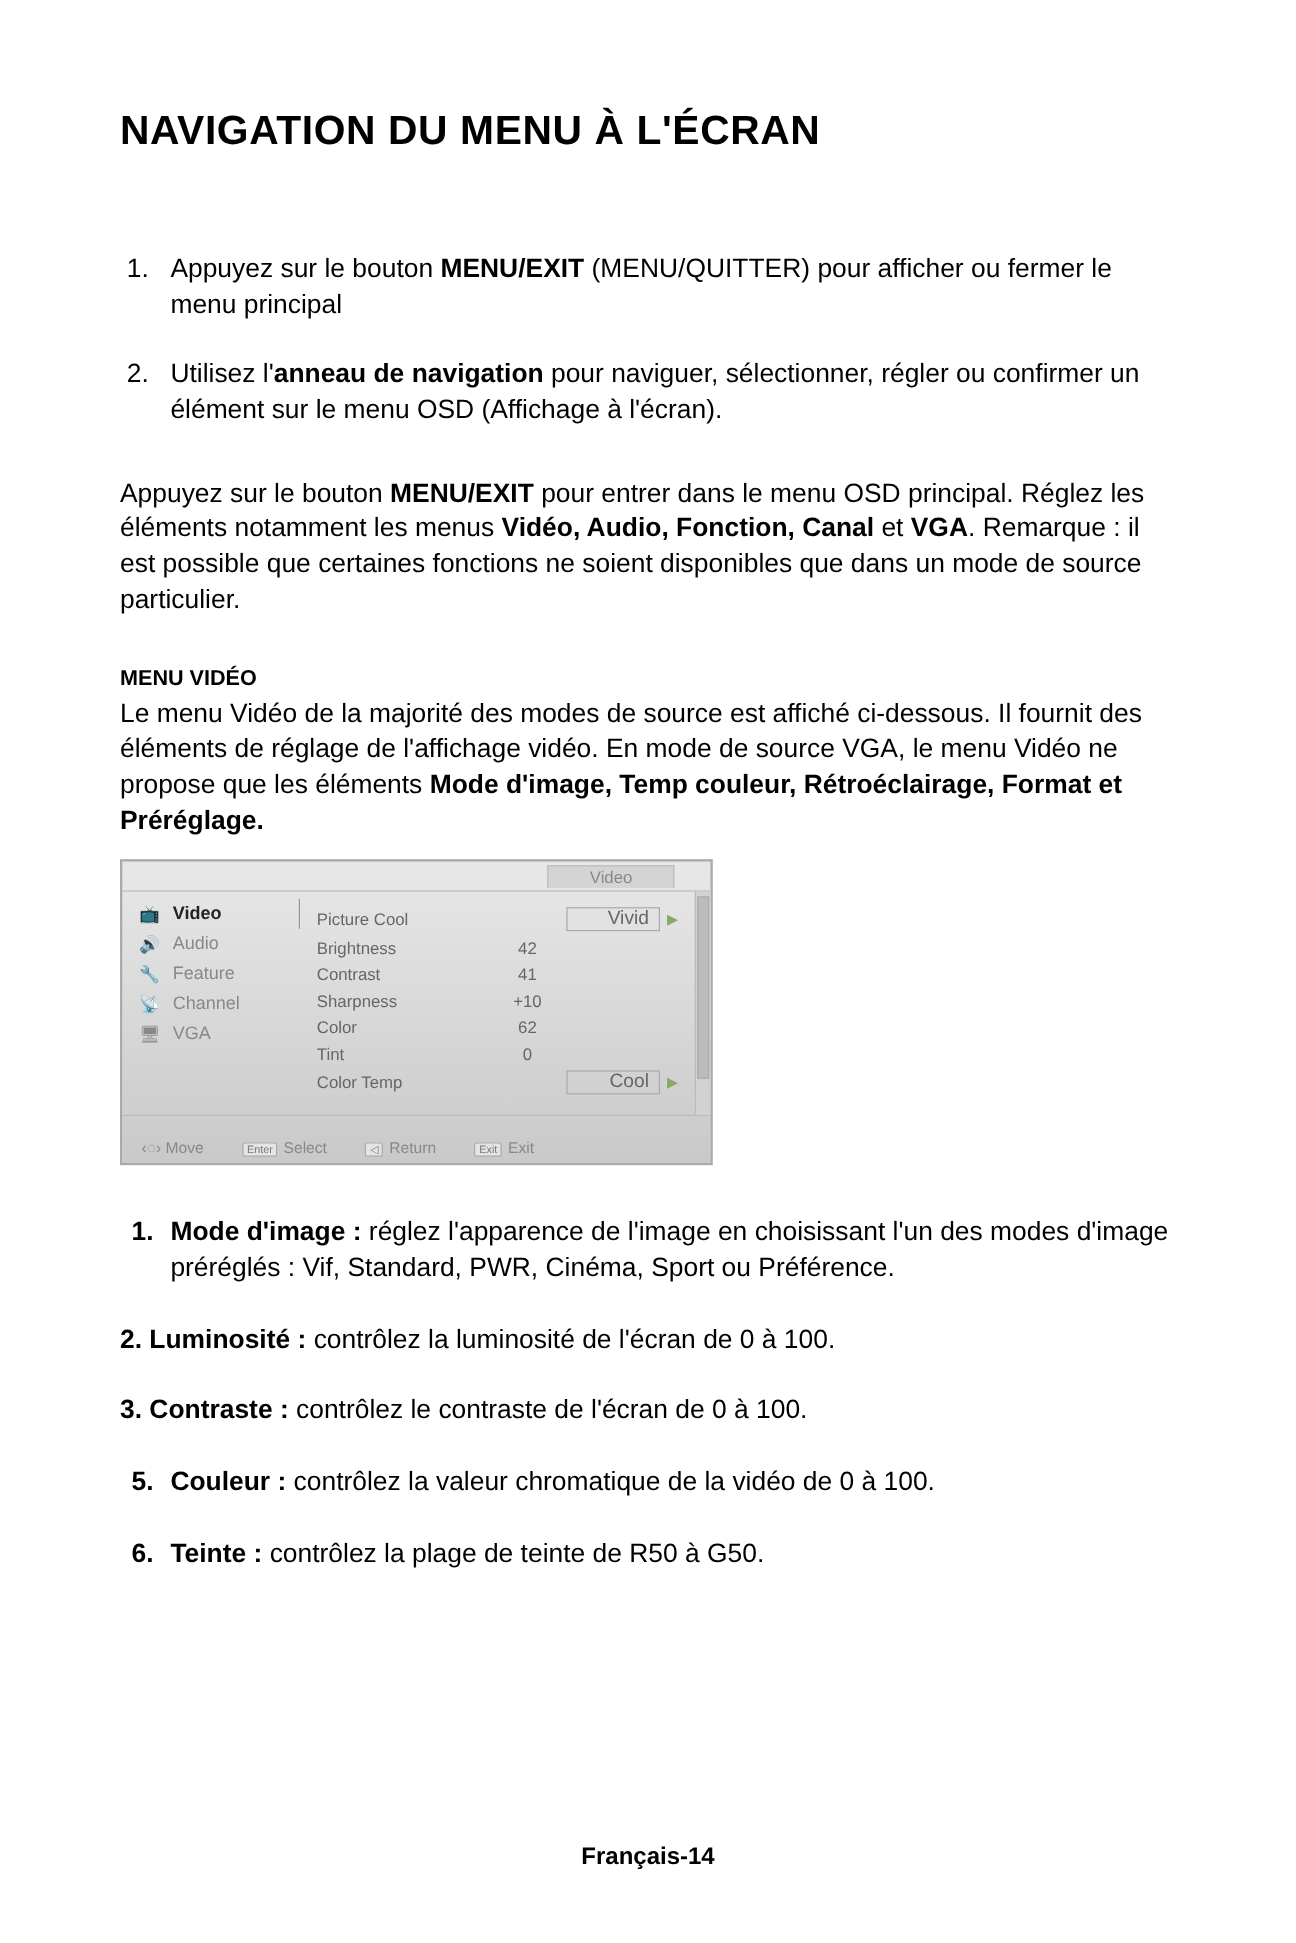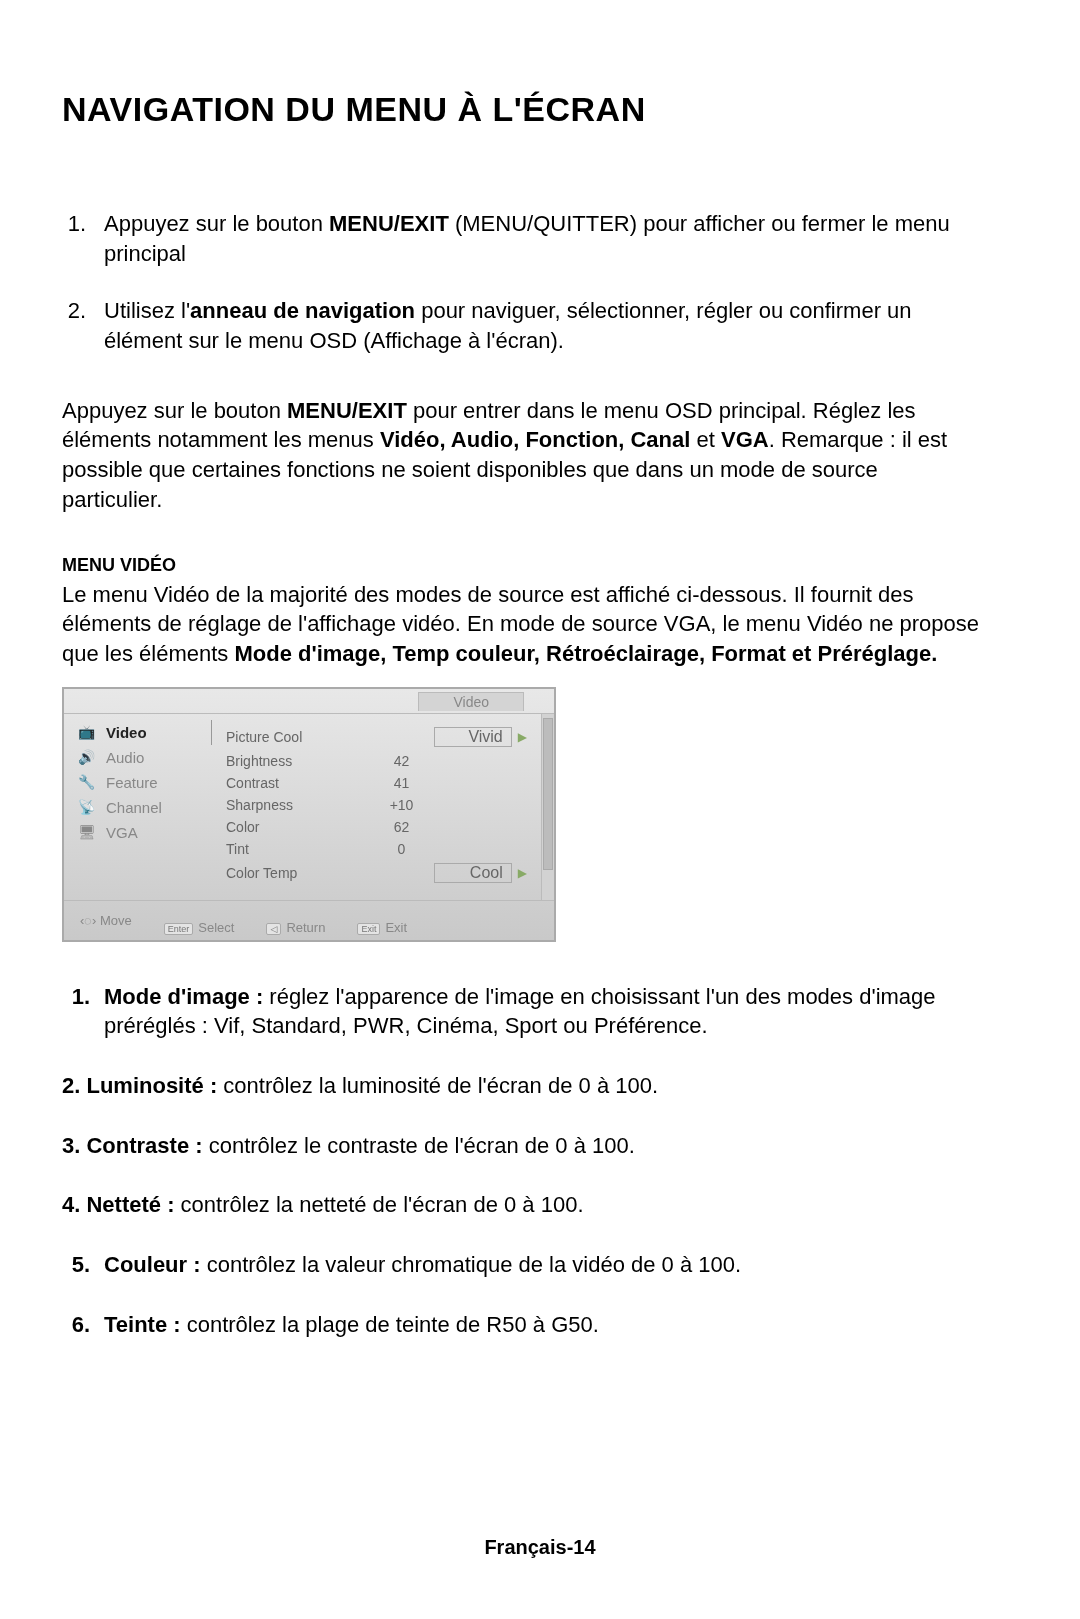--- a/index.html
+++ b/index.html
@@ -6,21 +6,21 @@
     margin: 0;
     padding: 0;
     background: #fff;
     font-family: Arial, Helvetica, sans-serif;
     color: #000;
   }
   .page {
     width: 1080px;
     height: 1619px;
     box-sizing: border-box;
-    padding: 90px 100px 60px 62px;
+    padding: 90px 100px 60px 100px;
     position: relative;
   }
   h1.title {
     font-size: 34px;
     letter-spacing: 0.5px;
     margin: 0 0 80px 0;
     font-weight: bold;
   }
   .num-list {
     margin: 0 0 40px 0;
@@ -137,21 +137,21 @@
   .osd-scroll .thumb {
     position: absolute;
     left: 1px; right: 1px;
     top: 4px; height: 150px;
     background: #bcbcbc;
     border: 1px solid #aaa;
   }
   .osd-footer {
     border-top: 1px solid #bbb;
     display: flex;
-    align-items: center;
+    align-items: flex-end;
     gap: 32px;
     padding: 5px 16px;
     font-size: 13px;
     color: #888;
   }
   .osd-footer .kbtn {
     display: inline-block;
     border: 1px solid #aaa;
     border-radius: 2px;
     padding: 0 3px;
@@ -297,21 +297,20 @@
     </div>
   </div>
 
   <ol class="defs" id="defs">
       <li>
         <span class="dn">1.</span>
         <span class="dt"><span class="bold">Mode d'image :</span><span> réglez l'apparence de l'image en choisissant l'un des modes d'image préréglés : Vif, Standard, PWR, Cinéma, Sport ou Préférence.</span></span>
       </li>
       <li class="inline"><span class="bold">2. Luminosité :</span><span> contrôlez la luminosité de l'écran de 0 à 100.</span></li>
       <li class="inline"><span class="bold">3. Contraste :</span><span> contrôlez le contraste de l'écran de 0 à 100.</span></li>
-      <li class="inline"><span class="bold">4. Netteté :</span><span> contrôlez la netteté de l'écran de 0 à 100.</span></li>
       <li>
         <span class="dn">5.</span>
         <span class="dt"><span class="bold">Couleur :</span><span> contrôlez la valeur chromatique de la vidéo de 0 à 100.</span></span>
       </li>
       <li>
         <span class="dn">6.</span>
         <span class="dt"><span class="bold">Teinte :</span><span> contrôlez la plage de teinte de R50 à G50.</span></span>
       </li>
     </ol>
 

